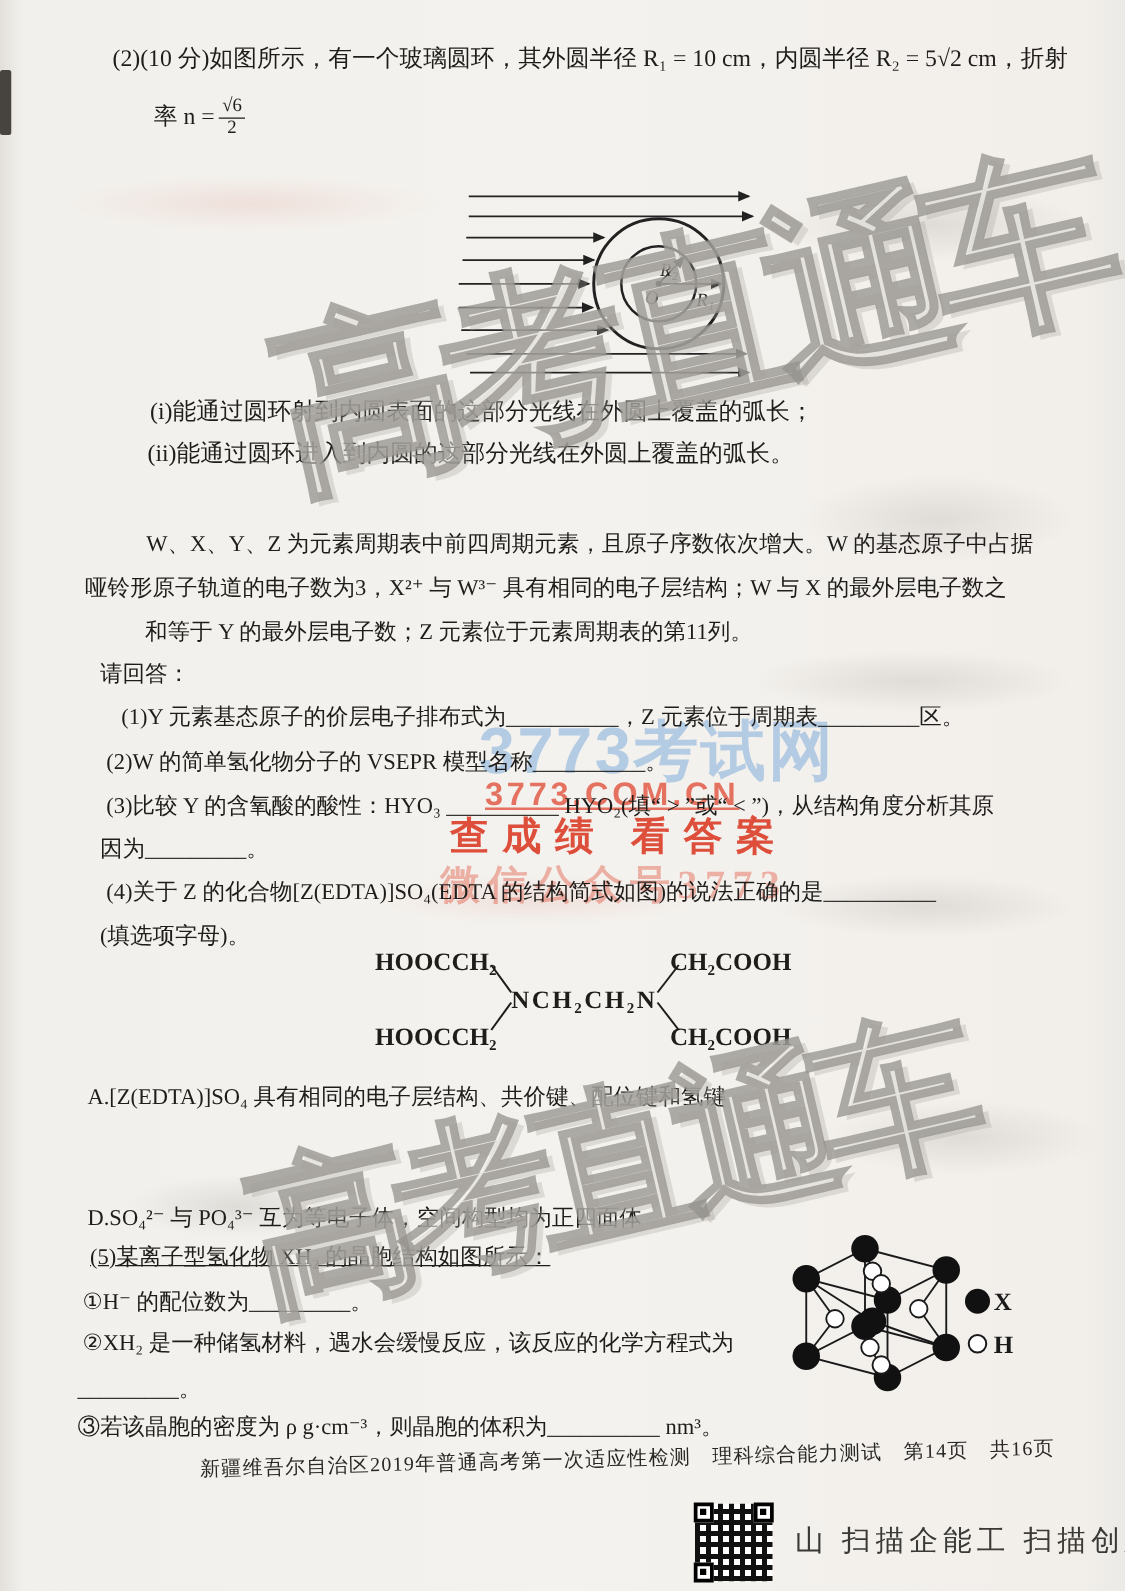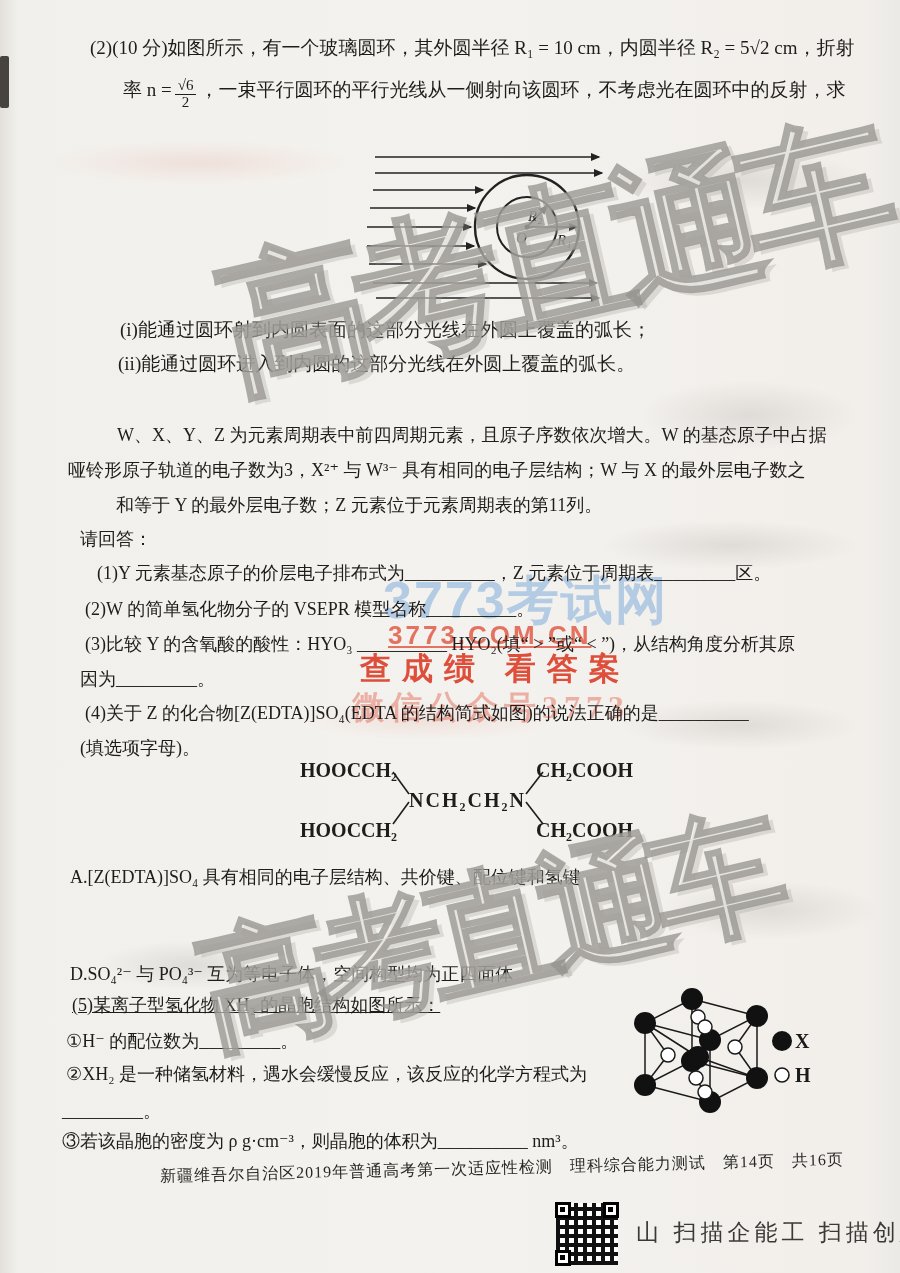--- a/index.html
+++ b/index.html
@@ -55,27 +55,26 @@
 
   <div class="wm-big" style="left:215px;top:160px;">高考直通车</div>
   <div class="wm-big" style="left:195px;top:845px;font-size:132px;">高考直通车</div>
 
   <div class="wm-blue" style="left:335px;top:566px;">3773考试网</div>
   <div class="wm-url" style="left:388px;top:620px;text-decoration:underline;">3773.COM.CN</div>
   <div class="wm-promo" style="left:360px;top:648px;">查成绩 看答案</div>
   <div class="wm-promo2" style="left:352px;top:686px;">微信公众号3773</div>
 
   <div class="t big" style="left:90px;top:36px;">(2)(10 分)如图所示，有一个玻璃圆环，其外圆半径 R₁ = 10 cm，内圆半径 R₂ = 5√2 cm，折射</div>
-  <div class="t big" style="left:123px;top:78px;display:flex;align-items:flex-start;">
+  <div class="t big" style="left:123px;top:78px;display:flex;align-items:center;">
     <span>率 n =</span>
     <span class="frac">
       <span class="num">√6</span>
       <span class="den">2</span>
     </span>
-    <span>，一束平行圆环的平行光线从一侧射向该圆环，不考虑光在圆环中的反射，求</span>
   </div>
 
   <svg style="left:335px;top:142px;" width="300" height="175" viewBox="0 0 300 175">
     <defs>
       <marker id="ah" markerWidth="8" markerHeight="8" refX="6" refY="3" orient="auto">
         <path d="M0,0 L7,3 L0,6 Z" fill="#222"></path>
       </marker>
     </defs>
     <g stroke="#222" stroke-width="1.4" fill="none">
       <line x1="40" y1="15" x2="264" y2="15" marker-end="url(#ah)"></line>

